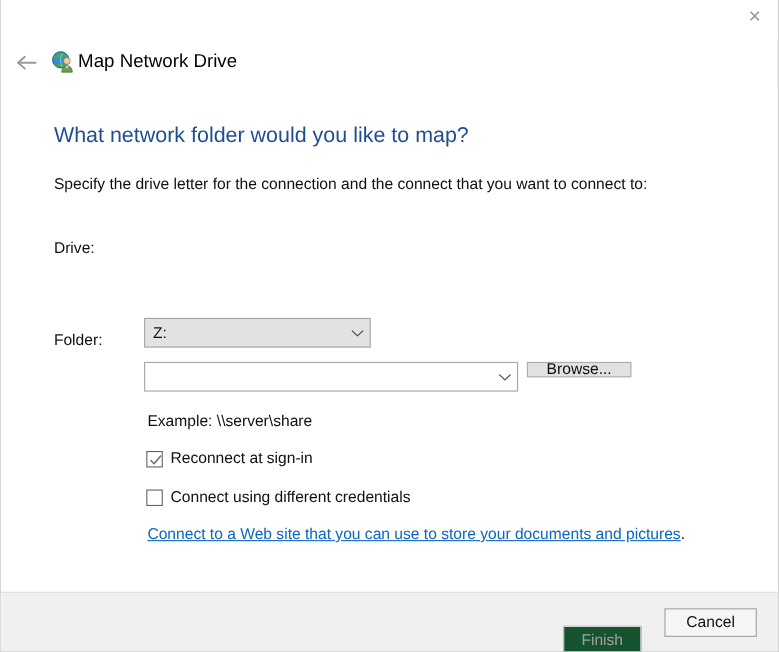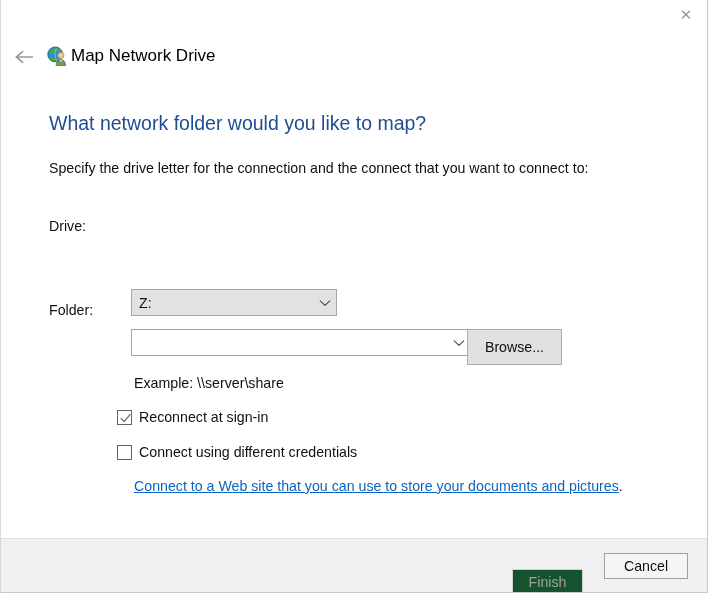--- a/index.html
+++ b/index.html
@@ -189,39 +189,39 @@
     font-size: 14.2px;
     color: #101010;
     line-height: 1;
     display: flex;
     align-items: center;
     justify-content: center;
     cursor: default;
     padding: 0;
   }
   #browse-button {
-    left: 466px;
+    left: 478px;
     top: 249px;
     width: 95px;
-    height: 36px;
+    height: 14px;
   }
 
   #example-text {
     position: absolute;
     left: 133px;
     top: 293px;
     font-size: 14.2px;
     color: #101010;
     line-height: 20px;
     white-space: nowrap;
   }
 
   .checkbox-row {
     position: absolute;
-    left: 116px;
+    left: 132px;
     display: flex;
     align-items: center;
     cursor: default;
   }
   #reconnect-row { top: 327px; }
   #credentials-row { top: 362px; }
 
   .checkbox-box {
     position: relative;
     box-sizing: border-box;

